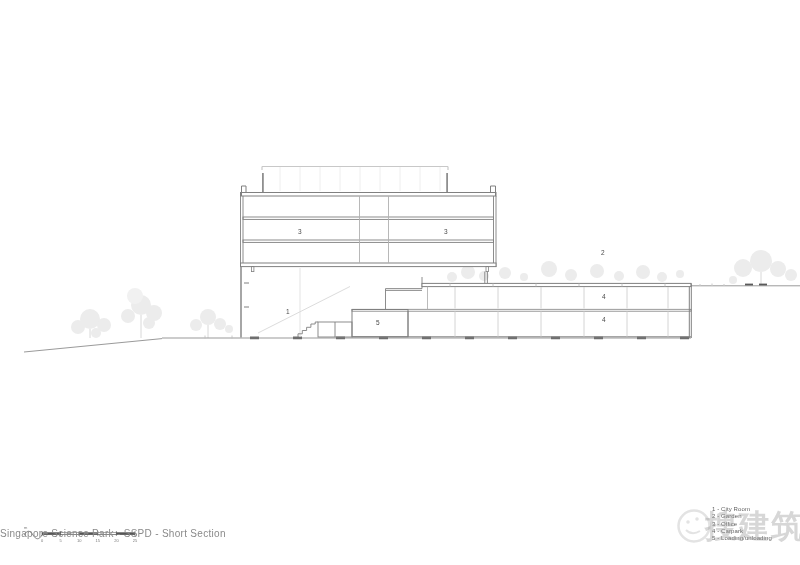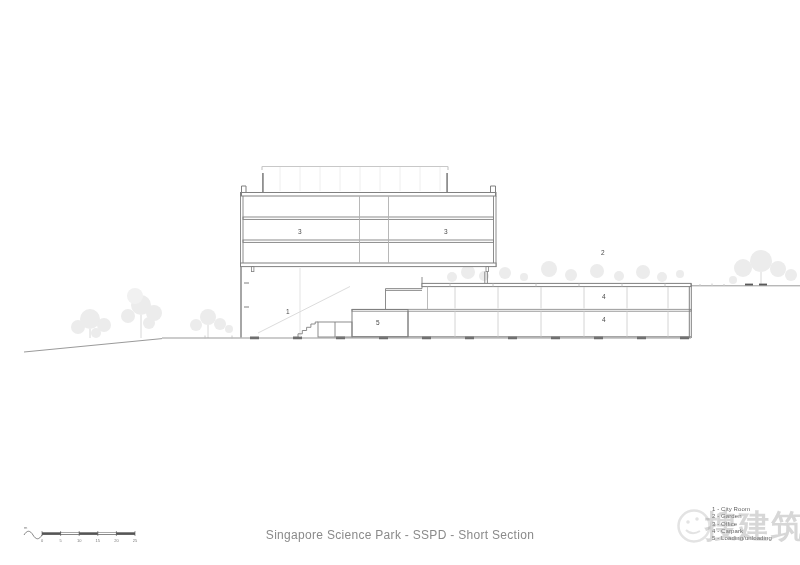--- a/index.html
+++ b/index.html
@@ -6,22 +6,22 @@
   .canvas{
     position:relative;width:800px;height:565px;background:#ffffff;
     overflow:hidden;font-family:"Liberation Sans",sans-serif;
   }
   .layer{position:absolute;left:0;top:0;}
   .num-label{
     position:absolute;font-size:6.5px;color:#4a4a4a;line-height:7px;
     font-family:"Liberation Sans",sans-serif;
   }
   .title{
-    position:absolute;left:0;right:0;top:528px;text-align:center;
-    font-size:12px;color:#8a8a8a;letter-spacing:.3px;
+    position:absolute;left:0;right:0;top:528px;
+    font-size:10px;color:#8a8a8a;letter-spacing:.3px;
   }
   .legend{
     position:absolute;left:712px;top:506px;font-size:6px;line-height:7.3px;
     color:#5f5f5f;z-index:2;letter-spacing:.1px;white-space:nowrap;
   }
   .watermark-text{
     position:absolute;left:705px;top:505px;font-size:32px;font-weight:bold;
     color:#9c9c9c;opacity:.40;letter-spacing:1px;z-index:3;white-space:nowrap;
     font-family:"DejaVu Sans",sans-serif;
   }

